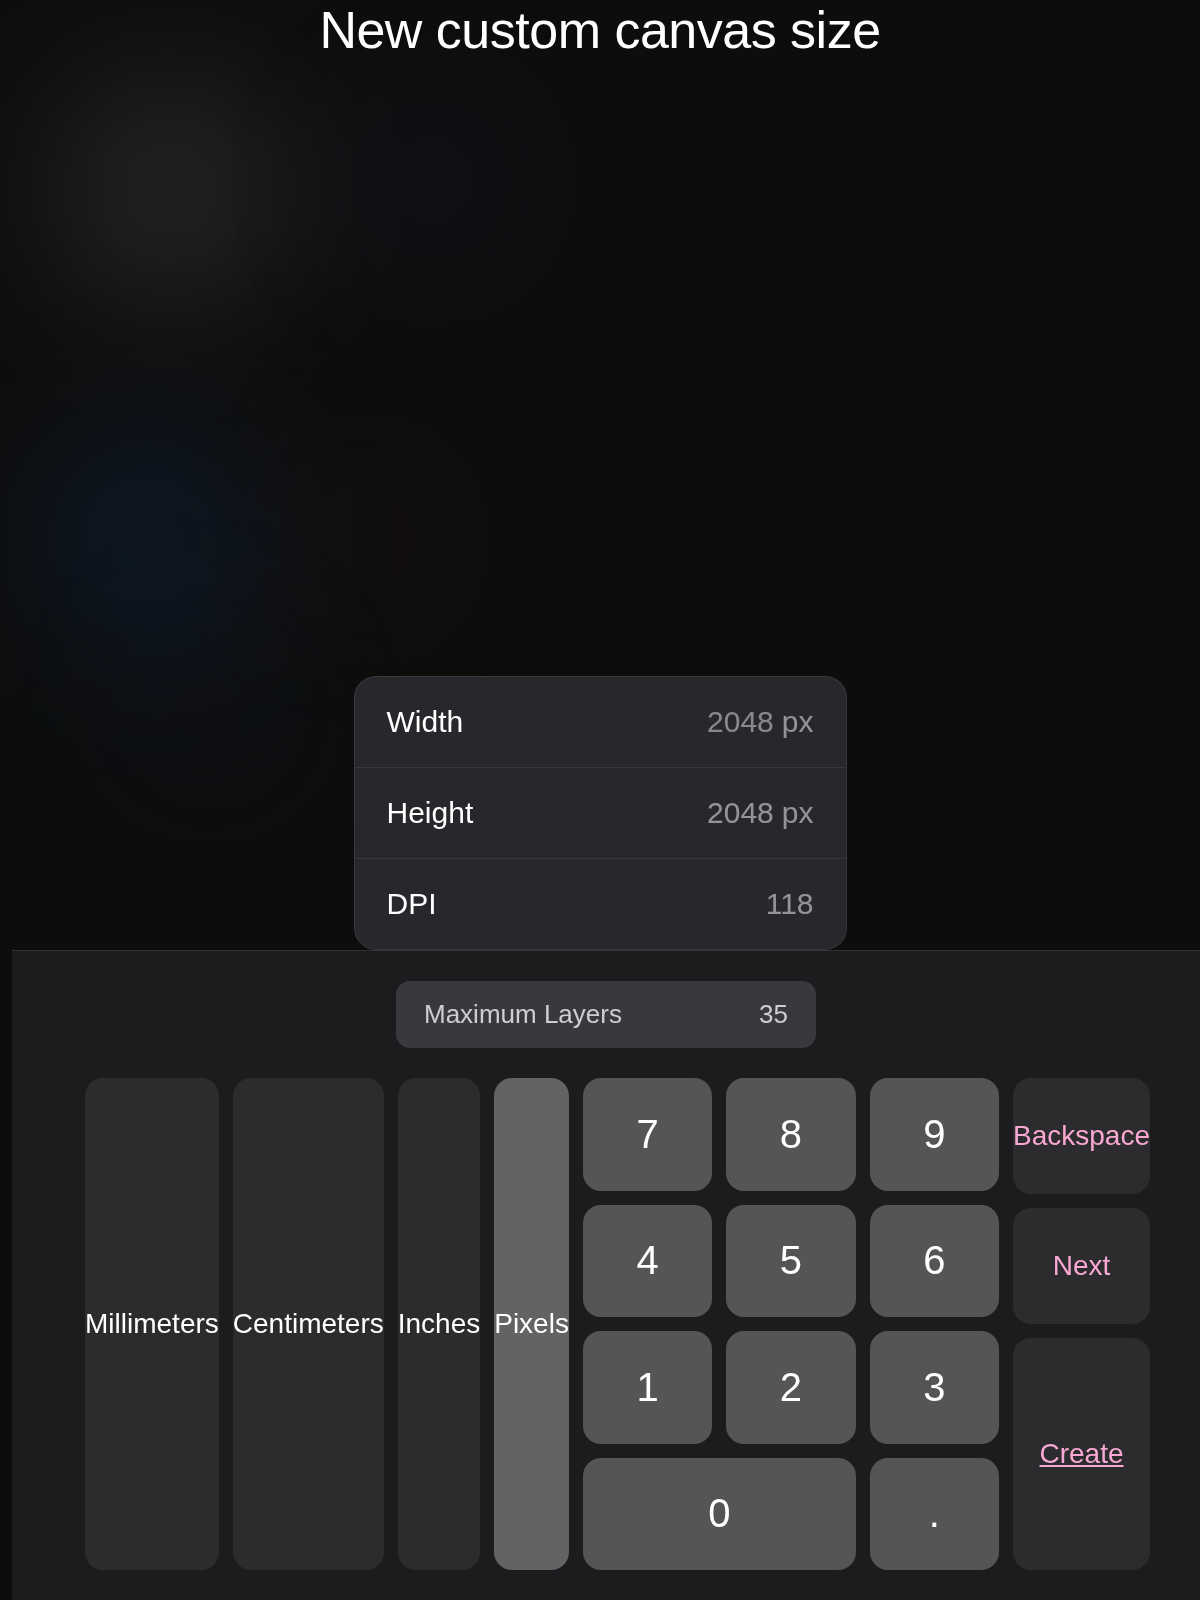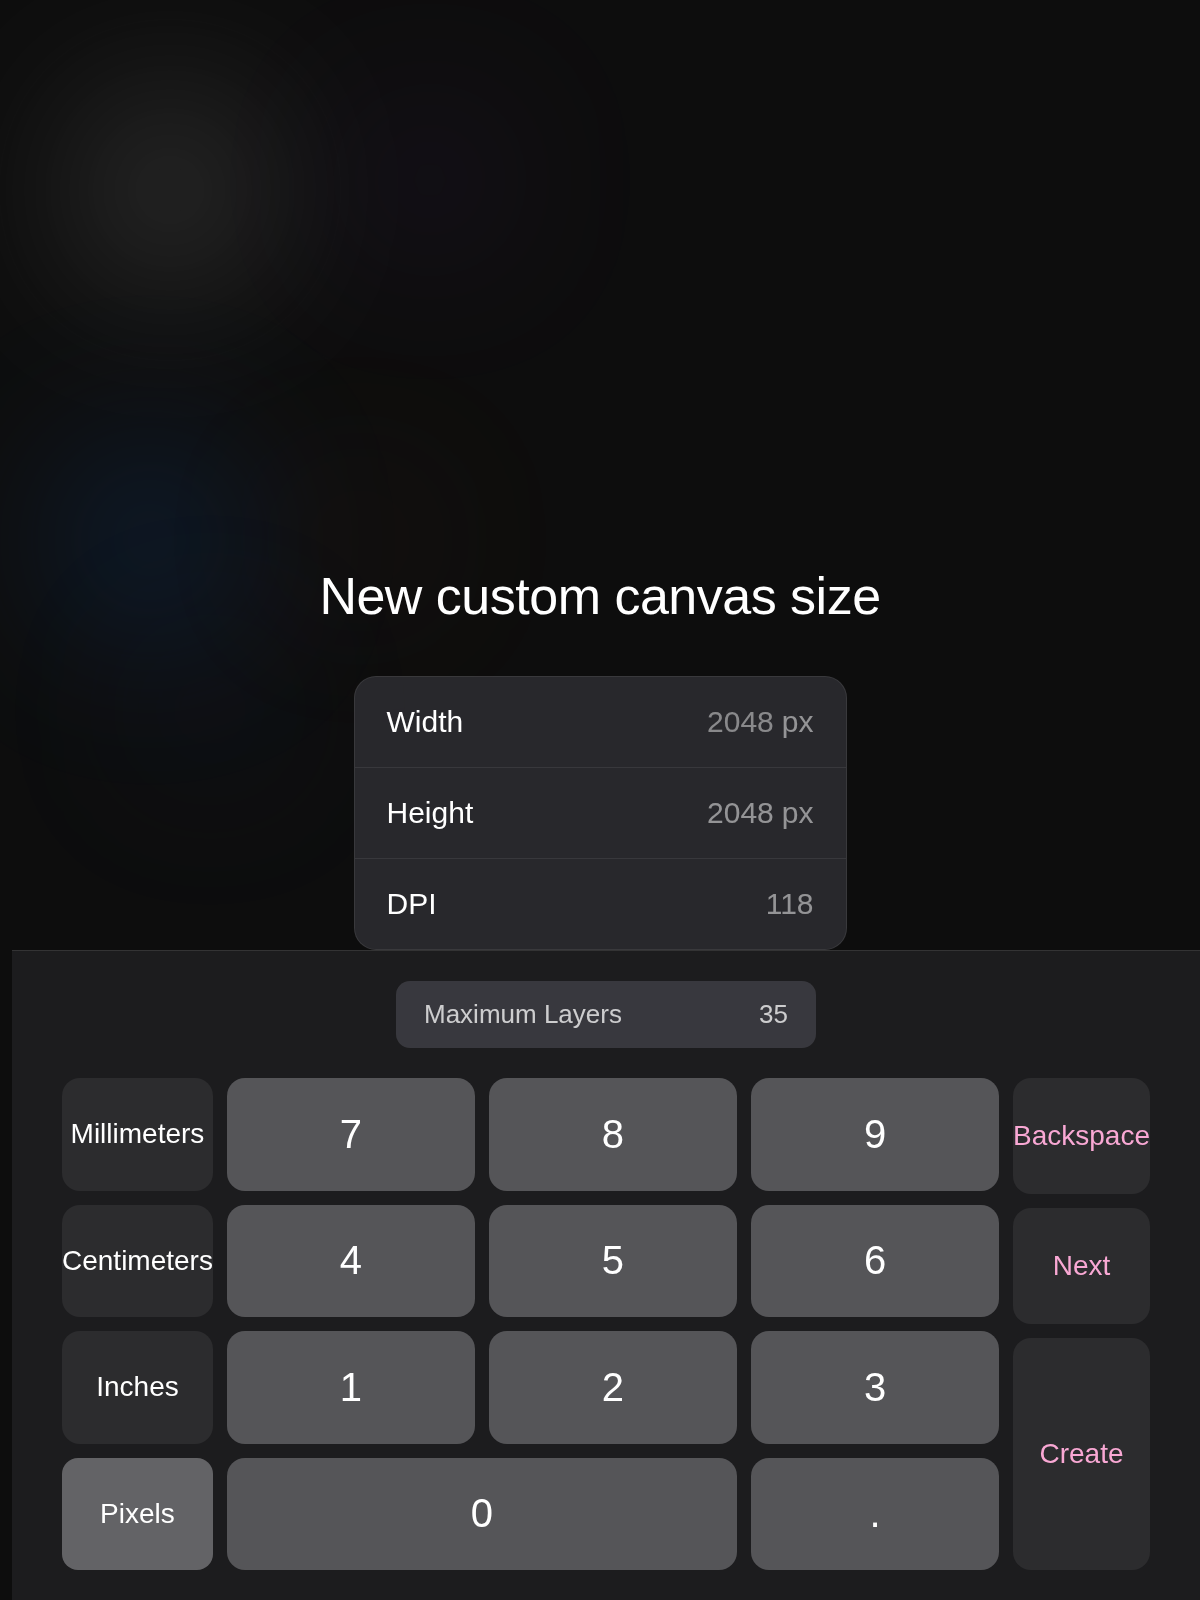--- a/index.html
+++ b/index.html
@@ -71,21 +71,21 @@
     
     .dialog-area {
       position: absolute;
       top: 0;
       left: 0;
       right: 0;
       height: 950px;
       display: flex;
       flex-direction: column;
       align-items: center;
-      justify-content: flex-end;
+      justify-content: space-between;
     }
 
     .dialog-title {
       font-size: 52px;
       font-weight: 300;
       color: #ffffff;
       margin-bottom: 50px;
       letter-spacing: -0.5px;
     }
 
@@ -170,42 +170,42 @@
     }
 
     .max-layers-value {
       font-size: 26px;
       color: rgba(255,255,255,0.75);
     }
 
     
     .unit-col {
       display: flex;
-      flex-direction: column;
+      flex-direction: row;
       gap: 14px;
+      margin-left: 23px;
     }
 
     .unit-btn {
       background: #2c2c2e;
       border: none;
       border-radius: 18px;
       color: #ffffff;
       font-size: 28px;
       font-weight: 400;
       cursor: pointer;
       display: flex;
       align-items: center;
       justify-content: center;
       flex: 1;
       min-height: 110px;
     }
 
     .unit-btn.active {
       background: #636366;
-      border-radius: 16px;
     }
 
     
     .numpad-grid {
       display: grid;
       grid-template-columns: repeat(3, 1fr);
       grid-template-rows: repeat(4, 1fr);
       gap: 14px;
     }
 
@@ -325,17 +325,17 @@
       <button class="num-btn">2</button>
       <button class="num-btn">3</button>
 
       <button class="num-btn zero-wide">0</button>
       <button class="num-btn">.</button>
     </div>
 
     <div class="action-col">
       <button class="action-btn">Backspace</button>
       <button class="action-btn">Next</button>
-      <button class="action-btn create-btn" style="flex:2;">Create</button>
+      <button class="action-btn create-btn" style="flex:2;text-decoration:underline;">Create</button>
     </div>
 
   </div>
 </div>
 
 </body></html>

